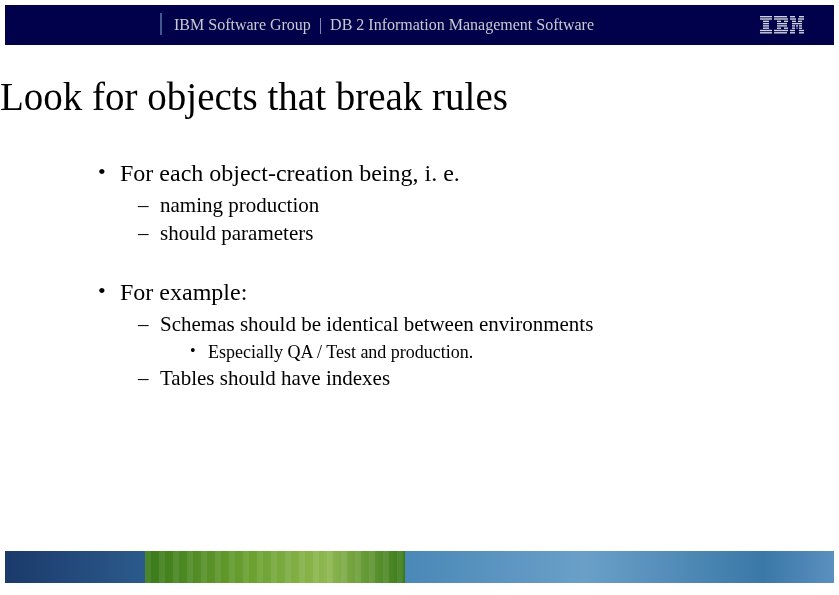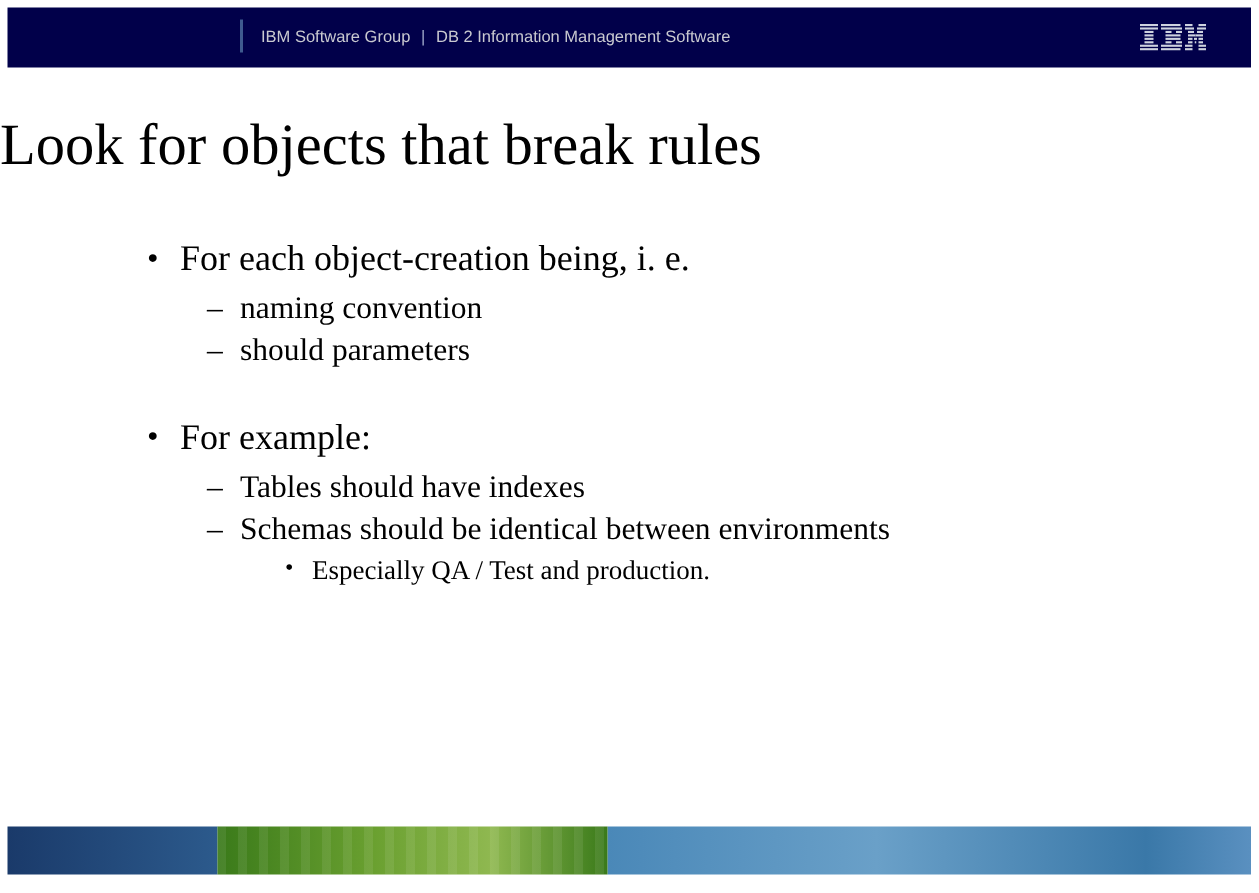--- a/index.html
+++ b/index.html
@@ -25,22 +25,22 @@
   }
   .header-divider {
     width: 2px;
     height: 22px;
     background: #3f5a8f;
     margin-right: 12px;
     margin-top: 8px;
     align-self: flex-start;
   }
   .header-text {
-    font-family: Liberation Sans, sans-serif;
-    font-size: 11px;
+    font-family: Liberation Serif, serif;
+    font-size: 16px;
     color: #c9c9d0;
     flex: 1;
   }
   .header-sep {
     color: #9fa8c9;
     margin: 0 4px;
   }
   .ibm-logo {
     display: flex;
     flex-direction: column;
@@ -166,37 +166,37 @@
   </div>
 </div>
 
 <h1 class="title">Look for objects that break rules</h1>
 
 <div class="content">
   <ul class="lvl1">
     <li>
       <span>For each object-creation being, i. e.</span>
       <ul class="lvl2">
-        <li>naming convention</li>
+        <li>naming production</li>
         <li>should parameters</li>
       </ul>
     </li>
   </ul>
   <div class="gap"></div>
   <ul class="lvl1">
     <li>
       <span>For example:</span>
       <ul class="lvl2">
-        <li>Tables should have indexes</li>
         <li>
           <span>Schemas should be identical between environments</span>
           <ul class="lvl3">
             <li>Especially QA / Test and production.</li>
           </ul>
         </li>
+        <li>Tables should have indexes</li>
       </ul>
     </li>
   </ul>
 </div>
 
 <div class="footer">
   <div class="seg seg-a"></div>
   <div class="seg seg-b"></div>
   <div class="seg seg-c"></div>
   <div class="seg seg-d"></div>

